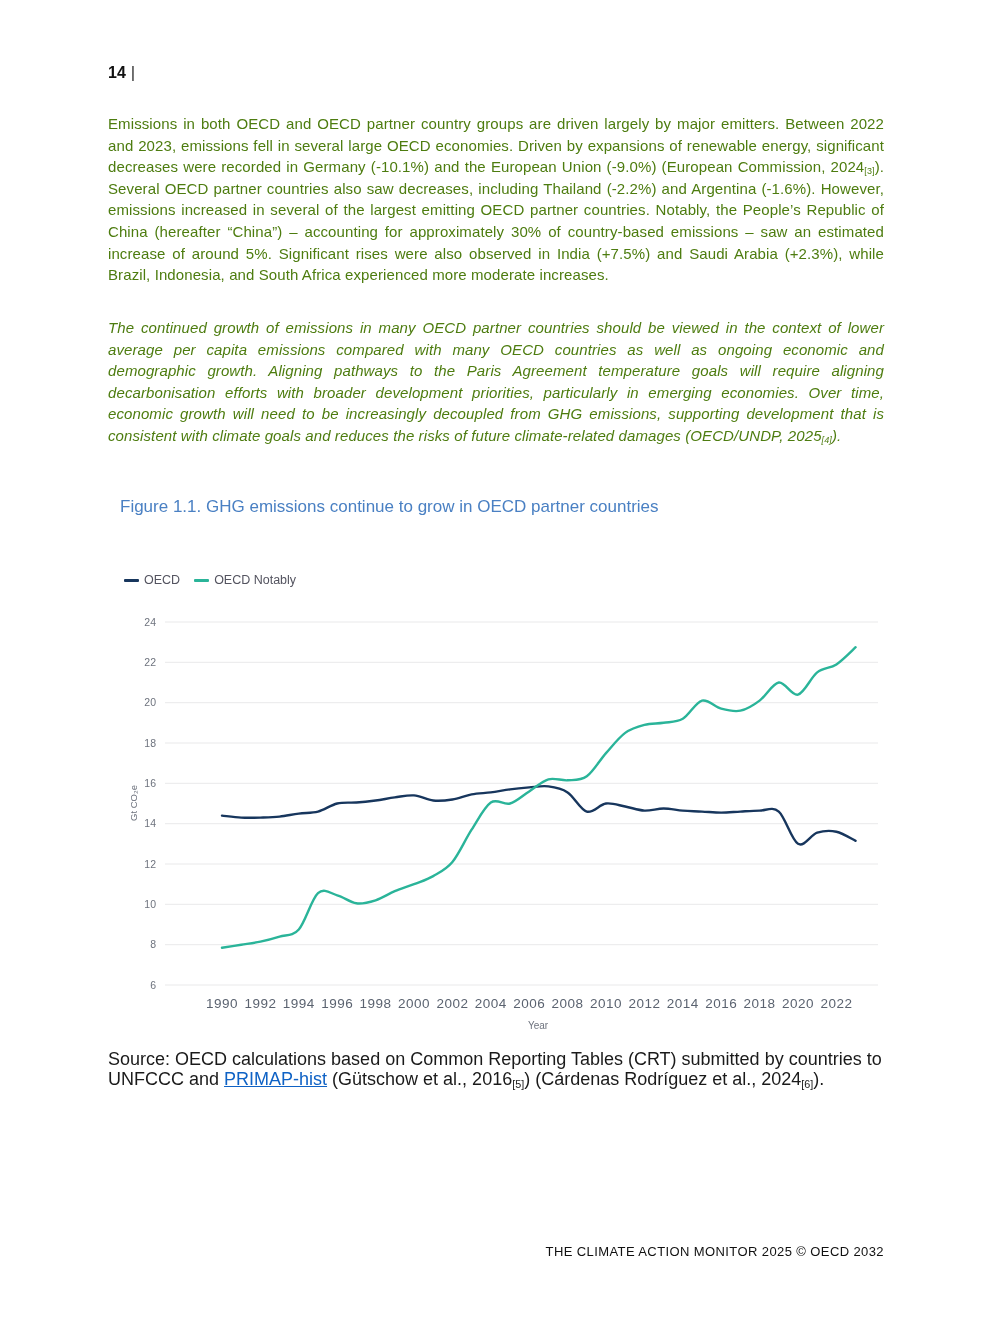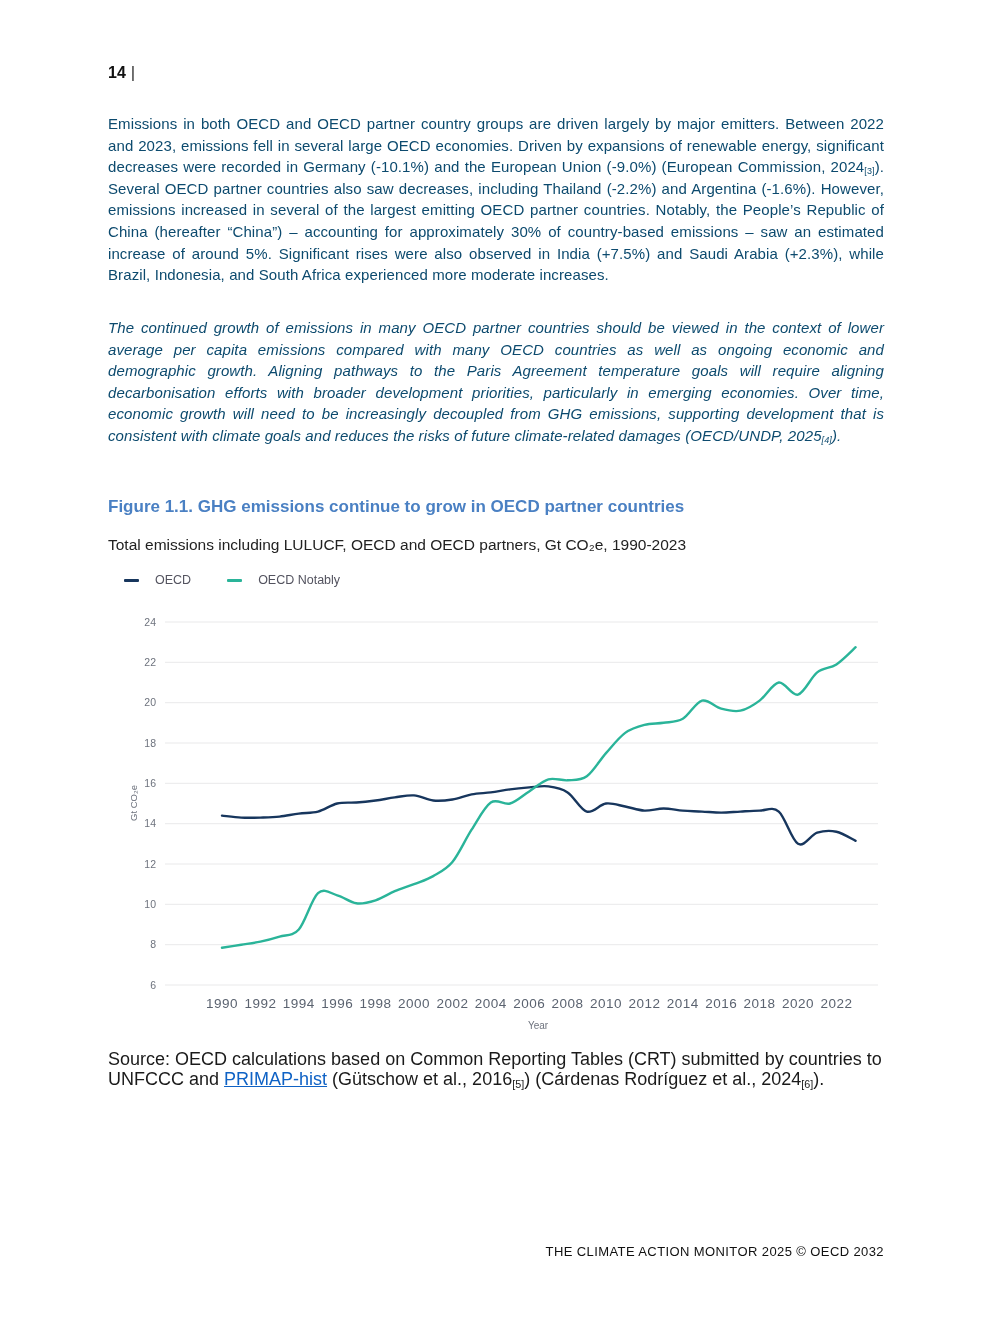--- a/index.html
+++ b/index.html
@@ -7,31 +7,31 @@
   #page {
     position:relative; width:992px; height:1323px; background:#ffffff;
     font-family:"Liberation Sans", sans-serif; color:#2d2d2d; overflow:hidden;padding-left:46px;
   }
   .abs { position:absolute; }
   #page-header { left:108px; top:63px; font-size:16px; color:#111; }
   #page-header .pnum { font-weight:bold; }
   #page-header .psep { font-weight:300; color:#333; padding-left:5px; font-size:17px; }
   .body-para {
     left:108px; width:776px; font-size:15px; line-height:21.6px;
-    text-align:justify; color:#0c4a6e; letter-spacing:0.1px;
+    text-align:justify; color:#4d7c0f; letter-spacing:0.1px;
   }
   #para-1 { top:113px; }
   #para-2 { top:317px;font-style:italic; }
   .body-para sub, #source-note sub { font-size:0.6em; line-height:0; vertical-align:-0.25em; }
   #figure-title {
-    left:108px; top:497px; width:776px; font-size:17px; font-weight:bold; color:#4a80c3;
+    left:120px; top:497px; width:776px; font-size:17px; font-weight:normal; color:#4a80c3;
   }
   #figure-subtitle { left:108px; top:536px; width:776px; font-size:15.5px; color:#222; }
   #chart-legend {
-    left:124px; top:573px; display:flex; align-items:center; gap:16px;
+    left:124px; top:573px; display:flex; align-items:center; gap:5px;
     font-size:12.5px; color:#53535f;
   }
   .legend-swatch { width:15px; height:3px; border-radius:1px; display:inline-block; }
   .legend-gap { width:4px; }
   #chart-wrap { left:108px; top:600px; width:776px; height:440px; }
   #source-note {
     left:108px; top:1050px; width:776px; font-size:18px; line-height:19.5px; color:#1a1a1a;
   }
   .src-link { color:#0f62c5; text-decoration:underline; cursor:pointer; }
   #page-footer {
@@ -47,21 +47,20 @@
   <div id="page-header" class="abs">
     <span class="pnum">14</span><span class="psep">|</span>
   </div>
 
   <p id="para-1" class="abs body-para">Emissions in both OECD and OECD partner country groups are driven largely by major emitters. Between 2022 and 2023, emissions fell in several large OECD economies. Driven by expansions of renewable energy, significant decreases were recorded in Germany (-10.1%) and the European Union (-9.0%) (European Commission, 2024<sub>[3]</sub>). Several OECD partner countries also saw decreases, including Thailand (-2.2%) and Argentina (-1.6%). However, emissions increased in several of the largest emitting OECD partner countries. Notably, the People’s Republic of China (hereafter “China”) – accounting for approximately 30% of country-based emissions – saw an estimated increase of around 5%. Significant rises were also observed in India (+7.5%) and Saudi Arabia (+2.3%), while Brazil, Indonesia, and South Africa experienced more moderate increases.</p>
 
   <p id="para-2" class="abs body-para">The continued growth of emissions in many OECD partner countries should be viewed in the context of lower average per capita emissions compared with many OECD countries as well as ongoing economic and demographic growth. Aligning pathways to the Paris Agreement temperature goals will require aligning decarbonisation efforts with broader development priorities, particularly in emerging economies. Over time, economic growth will need to be increasingly decoupled from GHG emissions, supporting development that is consistent with climate goals and reduces the risks of future climate-related damages (OECD/UNDP, 2025<sub>[4]</sub>).</p>
 
   <h2 id="figure-title" class="abs">Figure 1.1. GHG emissions continue to grow in OECD partner countries</h2>
 
-  <div id="figure-subtitle" class="abs">Total emissions including LULUCF, OECD and OECD partners, Gt CO₂e, 1990-2023</div>
 
   <div id="chart-legend" class="abs">
     <span class="legend-swatch" id="swatch-0" style="background: rgb(23, 54, 93);"></span>
     <span>OECD</span>
     <span class="legend-gap"></span>
     <span class="legend-swatch" id="swatch-1" style="background: rgb(42, 180, 153);"></span>
     <span>OECD Notably</span>
   </div>
 
   <div id="chart-wrap" class="abs"><svg width="776" height="440" viewBox="0 0 776 440" xmlns="http://www.w3.org/2000/svg" font-family="Liberation Sans, sans-serif">

